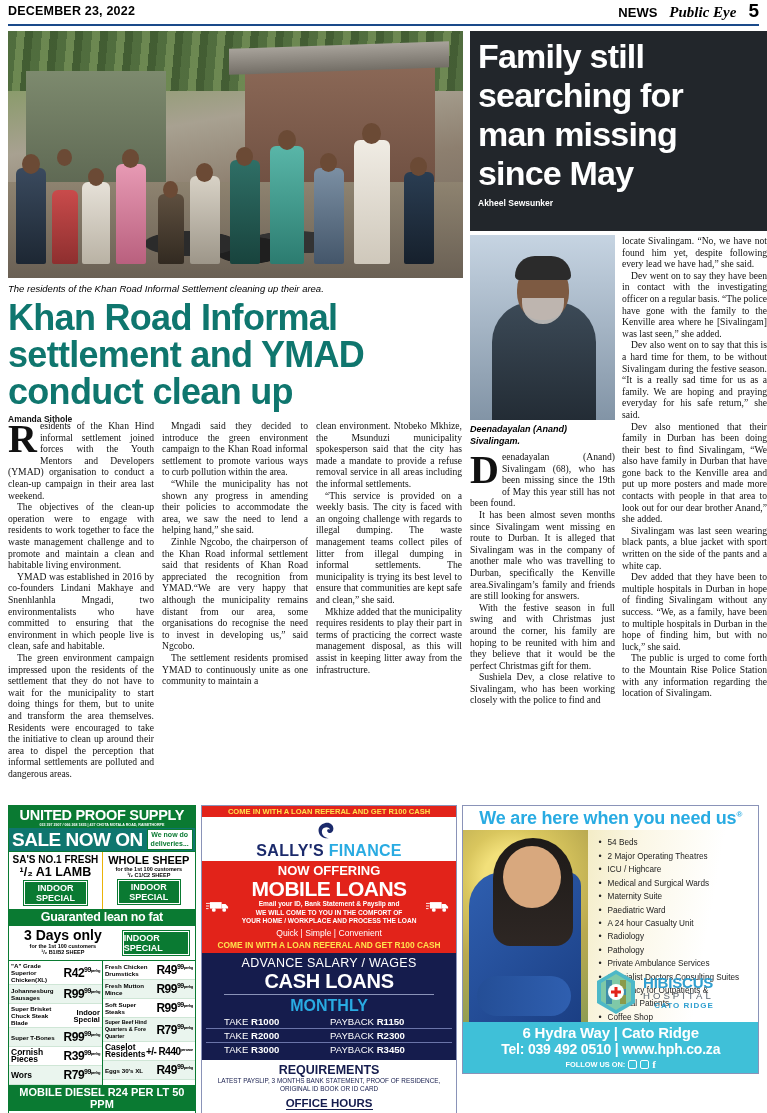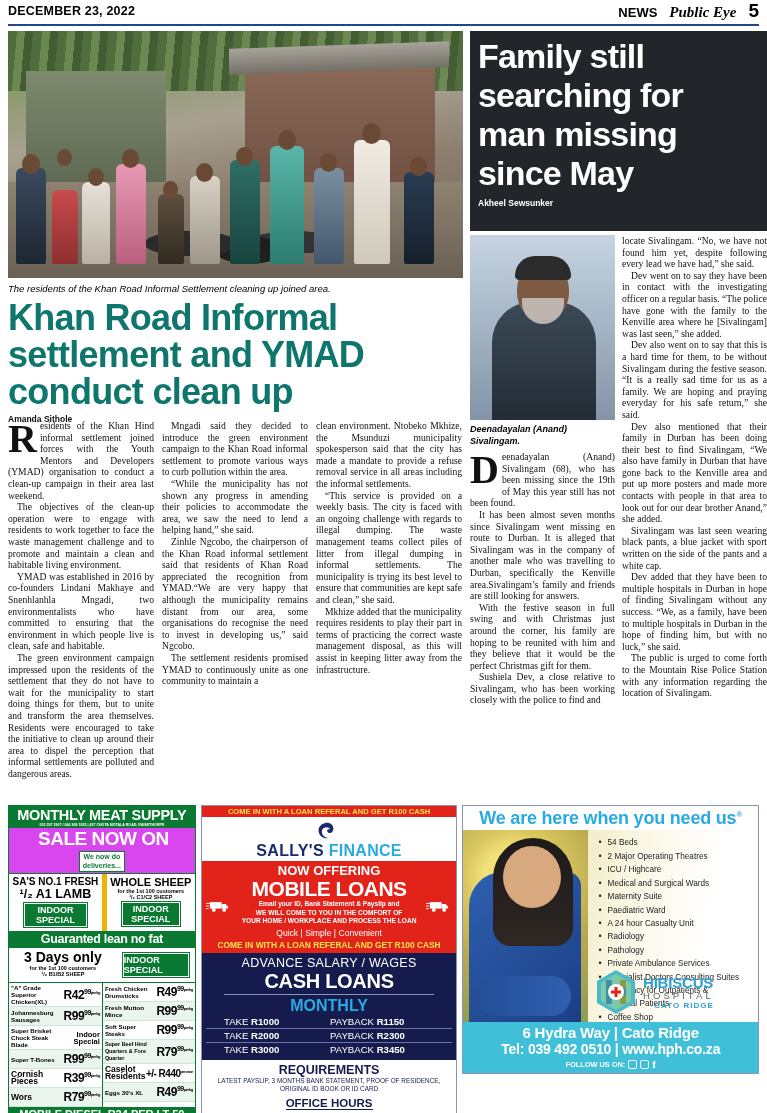--- a/index.html
+++ b/index.html
@@ -131,29 +131,29 @@
 
   
   .ads-row { display:flex; gap:5px; margin-top:7px; align-items:flex-start; }
 
   
   .ad-meat { width:188px; border:1px solid #0a7a32; background:#fff; }
   .meat-top { background:#0a7a32; color:#fff; text-align:center;
     font-family:"Liberation Sans", sans-serif; font-weight:bold; }
   .meat-title { font-size:14.5px; letter-spacing:-0.3px; padding:1px 0 0 0; }
   .meat-addr { font-size:3.6px; letter-spacing:0; padding-bottom:1px; }
-  .meat-sale-row { display:flex; background:#d946ef; align-items:center;flex-direction:column; }
+  .meat-sale-row { display:flex; background:#0f766e; align-items:center; }
   .meat-sale { color:#fff; font-family:"Liberation Sans", sans-serif; font-weight:bold;
     font-size:19px; padding-left:3px; letter-spacing:-0.5px; flex:1; }
   .meat-deliv { background:#fff; color:#0a7a32; font-family:"Liberation Sans", sans-serif;
     font-weight:bold; font-size:7px; line-height:8.5px; text-align:center;
     padding:1px 3px; margin:1px 2px; border:1px solid #0a7a32; }
   .meat-two { display:flex; border-top:1px solid #0a7a32; }
   .meat-half { width:50%; text-align:center; padding:2px 1px; }
-  .meat-half.b { border-left:5px solid #eab308; }
+  .meat-half.b { border-left:1px solid #eab308; }
   .mh-l1 { font-family:"Liberation Sans", sans-serif; font-weight:bold; font-size:10px; }
   .mh-l2 { font-family:"Liberation Sans", sans-serif; font-weight:bold; font-size:12.5px; }
   .mh-sm { font-family:"Liberation Sans", sans-serif; font-weight:bold; font-size:5.5px; }
   .indoor { background:#0a7a32; color:#fff; font-family:"Liberation Sans", sans-serif;
     font-weight:bold; font-size:9px; line-height:10px; margin:2px 14px; padding:1px 0;
     border:1px solid #fff; outline:1px solid #0a7a32; }
   .meat-band { background:#0a7a32; color:#fff; text-align:center;
     font-family:"Liberation Sans", sans-serif; font-weight:bold; font-size:12.5px;
     letter-spacing:-0.3px; padding:1px 0; }
   .meat-days { display:flex; border-top:1px solid #0a7a32; }
@@ -300,21 +300,21 @@
         <div class="head" style="left:80px;bottom:92px;width:16px;height:18px;"></div>
         <div class="head" style="left:114px;bottom:110px;width:17px;height:19px;"></div>
         <div class="head" style="left:155px;bottom:80px;width:15px;height:17px;"></div>
         <div class="head" style="left:188px;bottom:96px;width:17px;height:19px;"></div>
         <div class="head" style="left:228px;bottom:112px;width:17px;height:19px;"></div>
         <div class="head" style="left:270px;bottom:128px;width:18px;height:20px;"></div>
         <div class="head" style="left:312px;bottom:106px;width:17px;height:19px;"></div>
         <div class="head" style="left:354px;bottom:134px;width:19px;height:21px;"></div>
         <div class="head" style="left:402px;bottom:102px;width:17px;height:19px;"></div>
       </div>
-      <div class="photo-caption">The residents of the Khan Road Informal Settlement cleaning up joined area.</div>
+      <div class="photo-caption">The residents of the Khan Road Informal Settlement cleaning up their area.</div>
       <div class="headline-main">Khan Road Informal settlement and YMAD conduct clean up</div>
       <div class="byline">Amanda Sithole</div>
     </div>
 
     <div class="right-col">
       <div class="blackbox">
         <div class="headline-right">Family still searching for man missing since May</div>
         <div class="byline-right">Akheel Sewsunker</div>
       </div>
       <div class="right-body">
@@ -372,21 +372,21 @@
         <p>“This service is provided on a weekly basis. The city is faced with an ongoing challenge with regards to illegal dumping. The waste management teams collect piles of litter from illegal dumping in informal settlements. The municipality is trying its best level to ensure that communities are kept safe and clean,” she said.</p>
         <p>Mkhize added that the municipality requires residents to play their part in terms of practicing the correct waste management disposal, as this will assist in keeping litter away from the infrastructure.</p>
       </div>
     </div>
   </div>
 
   <div class="ads-row" style="margin-top:26px;">
 
     <div class="ad-meat">
       <div class="meat-top">
-        <div class="meat-title">MONTHLY MEAT SUPPLY</div>
+        <div class="meat-title">UNITED PROOF SUPPLY</div>
         <div class="meat-addr">033 397 2907 / 066 268 1835 | 437 CHOTA MOTALA ROAD, RAISETHORPE</div>
       </div>
       <div class="meat-sale-row">
         <div class="meat-sale">SALE NOW ON</div>
         <div class="meat-deliv">
           <div>We now do</div>
           <div>deliveries...</div>
         </div>
       </div>
       <div class="meat-two">

